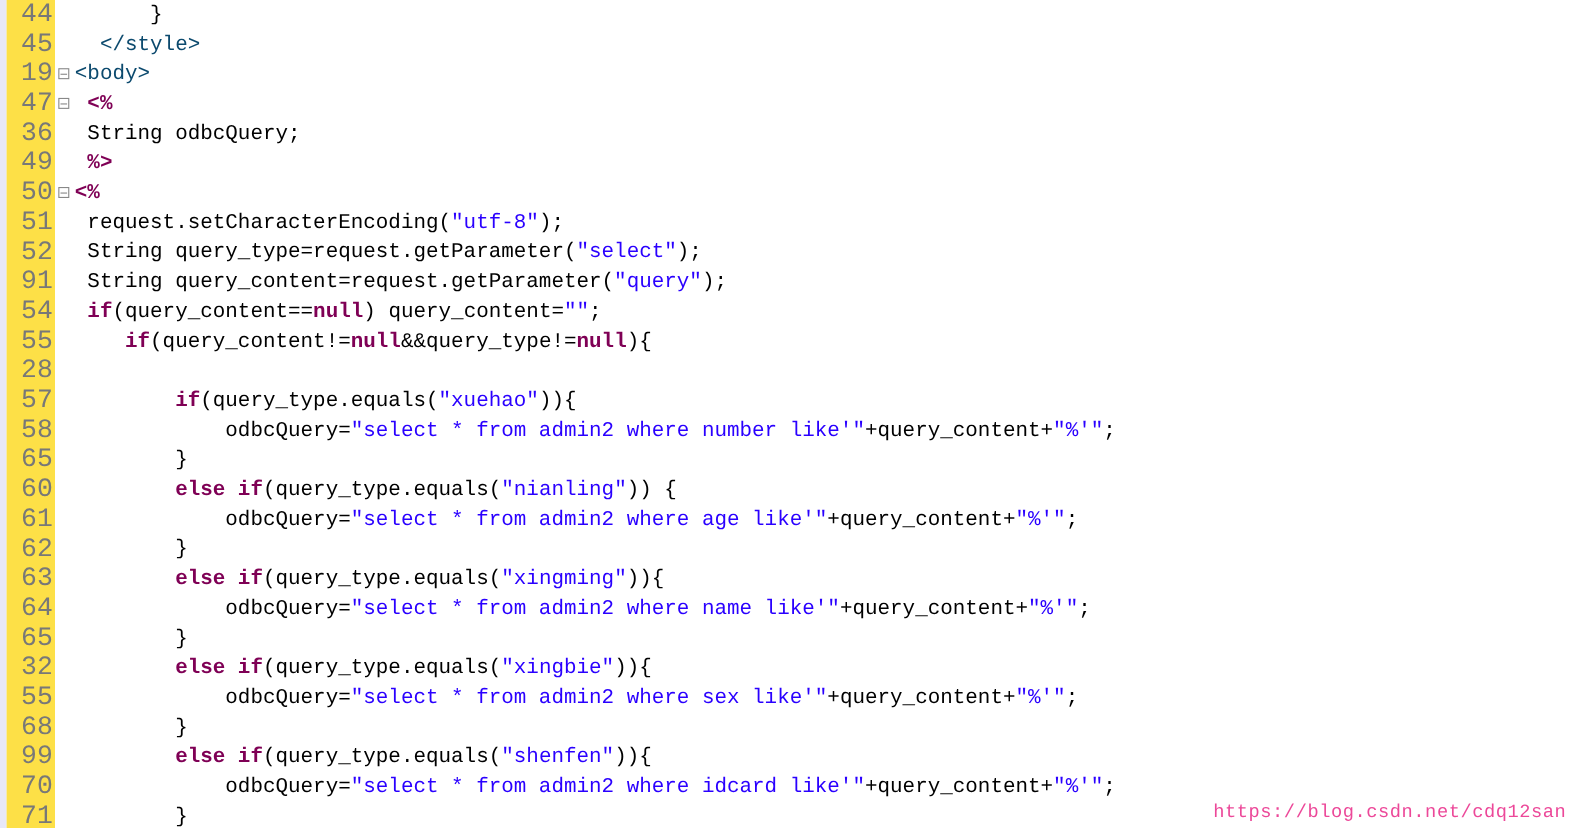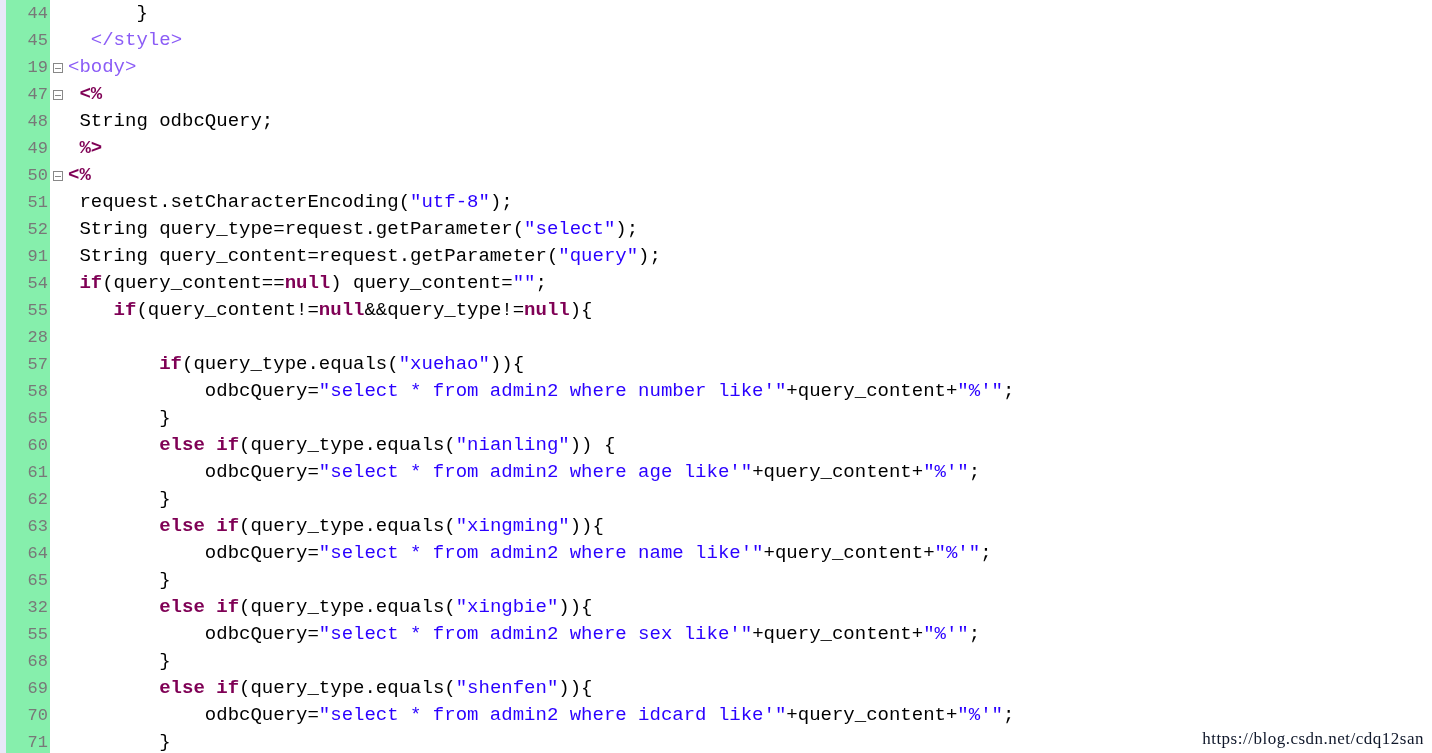--- a/index.html
+++ b/index.html
@@ -14,27 +14,27 @@
     height: 753px;
     position: relative;
   }
   .editor {
     display: flex;
     width: 100%;
     height: 100%;
   }
   .gutter {
     width: 44px;
-    background: #86efac;
+    background: #fde047;
     text-align: right;
     padding-right: 2px;
     color: #787878;
     user-select: none;
     line-height: 27px;
-    font-size: 17px;
+    font-size: 24px;
   }
   .fold-col {
     width: 16px;
     background: #ffffff;
     line-height: 27px;
     font-size: 14px;
     color: #7b7b7b;
     text-align: center;
   }
   .fold-col .mark {
@@ -58,71 +58,71 @@
     background: #888;
   }
   .code {
     flex: 1;
     white-space: pre;
     line-height: 27px;
     color: #000000;
     padding-left: 2px;
   }
   .line { height: 27px; }
-  .tag { color: #8b5cf6; }
+  .tag { color: #0c4a6e; }
   .kw  { color: #7f0055; font-weight: bold; }
   .str { color: #2a00ff; }
   .lnumline { display:block; height:27px; }
   .watermark {
     position: absolute;
     right: 8px;
     bottom: 4px;
-    color: #0f172a;
-    font-family: Liberation Serif, serif;
+    color: #ec4899;
+    font-family: Liberation Mono, monospace;
     font-size: 17px;
     letter-spacing: 0.5px;
     pointer-events: none;
   }
   .left-strip {
     width: 6px;
     background: #e8e8f8;
   }
 </style>
 </head>
 <body>
 
 <div class="editor">
   <div class="left-strip"></div>
   <div class="gutter" id="gutter">
       <span class="lnumline">44</span>
       <span class="lnumline">45</span>
       <span class="lnumline">19</span>
       <span class="lnumline">47</span>
-      <span class="lnumline">48</span>
+      <span class="lnumline">36</span>
       <span class="lnumline">49</span>
       <span class="lnumline">50</span>
       <span class="lnumline">51</span>
       <span class="lnumline">52</span>
       <span class="lnumline">91</span>
       <span class="lnumline">54</span>
       <span class="lnumline">55</span>
       <span class="lnumline">28</span>
       <span class="lnumline">57</span>
       <span class="lnumline">58</span>
       <span class="lnumline">65</span>
       <span class="lnumline">60</span>
       <span class="lnumline">61</span>
       <span class="lnumline">62</span>
       <span class="lnumline">63</span>
       <span class="lnumline">64</span>
       <span class="lnumline">65</span>
       <span class="lnumline">32</span>
       <span class="lnumline">55</span>
       <span class="lnumline">68</span>
-      <span class="lnumline">69</span>
+      <span class="lnumline">99</span>
       <span class="lnumline">70</span>
       <span class="lnumline">71</span>
     </div>
   <div class="fold-col" id="foldcol">
       <span class="mark"></span>
       <span class="mark"></span>
       <span class="mark"><span class="fold-mark"></span></span>
       <span class="mark"><span class="fold-mark"></span></span>
       <span class="mark"></span>
       <span class="mark"></span>

